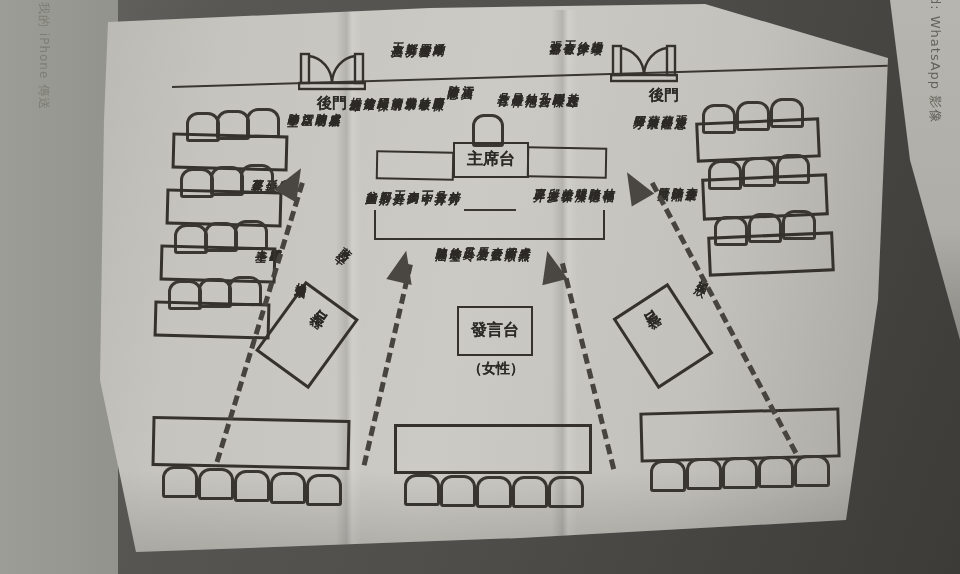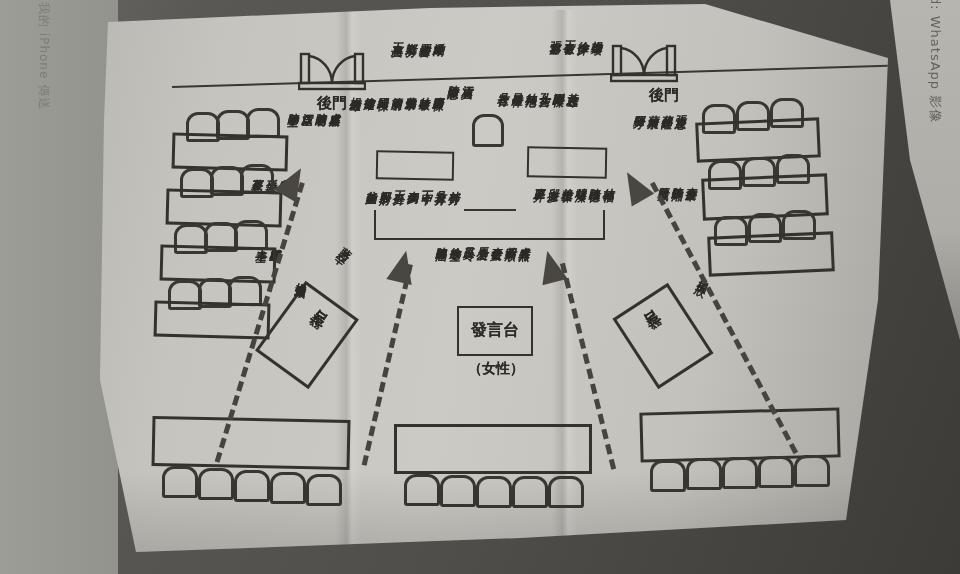--- a/index.html
+++ b/index.html
@@ -114,20 +114,21 @@
         <i class="nm">吳育仁</i>
         <i class="nm">呂學樟</i>
         <i class="nm">林鴻池</i>
         <i class="nm">孔文吉</i>
         <i class="nm">謝國樑</i>
         <i class="nm">黃志雄</i>
       </div>
 
     <div class="chair" style="left:472px;top:114px;width:26px;height:27px"></div>
     <div class="box2" style="left:376px;top:151px;width:74px;height:25px;transform:rotate(1deg)"></div>
+    <div class="box2 hlabel" style="left:453px;top:142px;width:72px;height:32px;font-size:16px;line-height:32px">主席台</div>
     <div class="box2" style="left:527px;top:147px;width:76px;height:27px;transform:rotate(1deg)"></div>
 
     <div class="vnames" style="left:362px;top:182px">
         <i class="nm">翁重鈞</i>
         <i class="nm">鄭天財</i>
         <i class="nm">王廷升</i>
         <i class="nm">李鴻鈞</i>
         <i class="nm">丁守中</i>
         <i class="nm">吳育昇</i>
         <i class="nm">林郁方</i>

